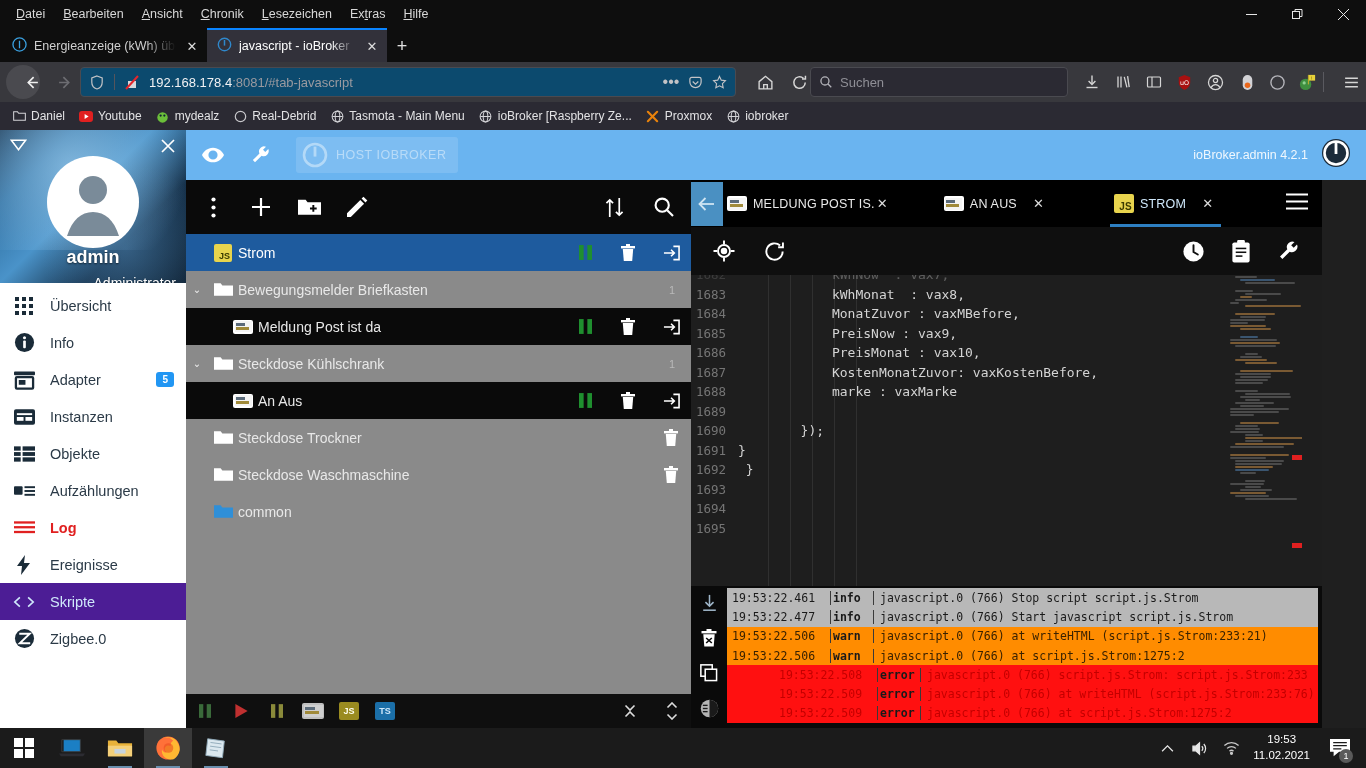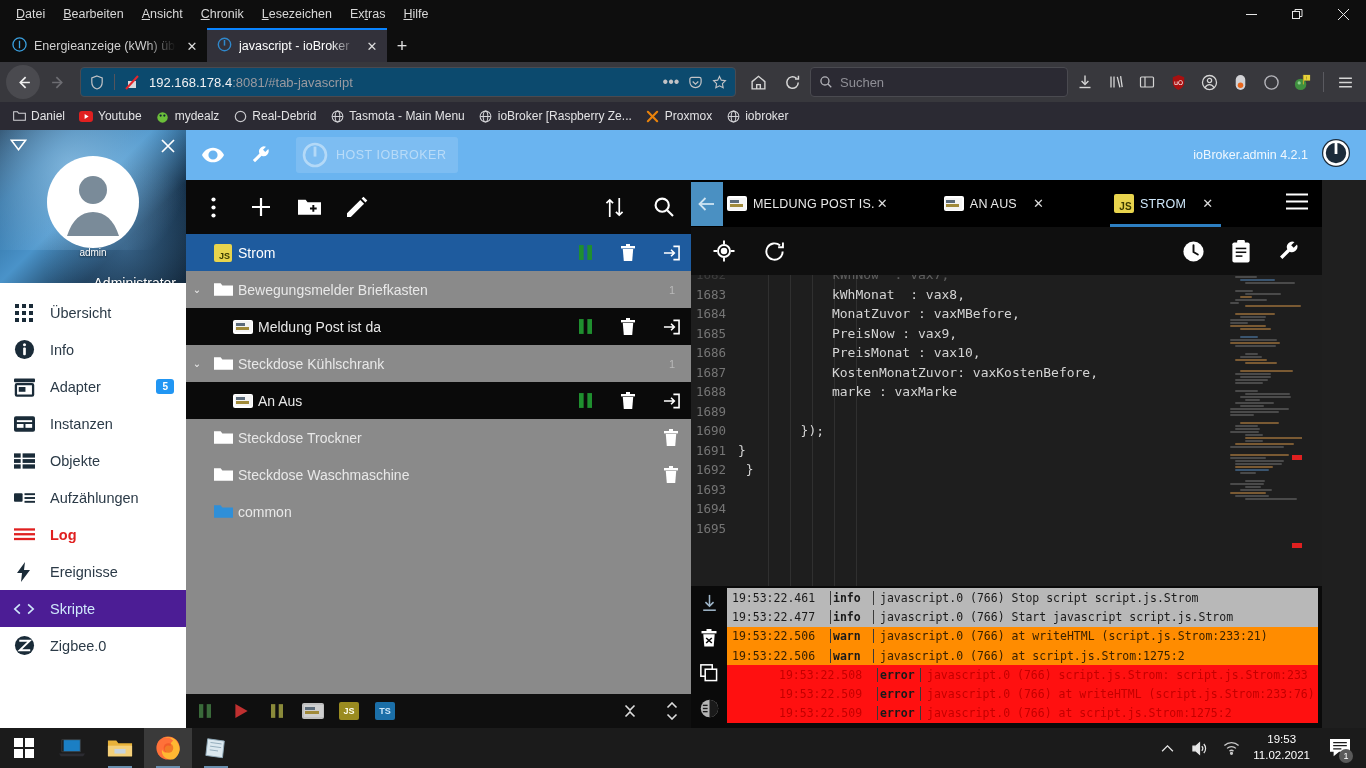--- a/index.html
+++ b/index.html
@@ -38,21 +38,21 @@
      mask-image: linear-gradient(to right, #000 78%, transparent 100%); }
   .ff-tab .tab-close { width: 18px; height: 18px; display: flex; align-items: center; justify-content: center;
      font-size: 13px; color: #ddd; border-radius: 3px; flex: 0 0 auto; }
   .ff-newtab { width: 30px; height: 30px; display: flex; align-items: center; justify-content: center;
      color: #e0e0e0; font-size: 18px; margin-bottom: 1px; }
 
   .ff-navbar {
     height: 40px; background: #38383d; display: flex; align-items: center; gap: 2px; padding: 0 6px;
   }
   .nav-btn { width: 32px; height: 32px; border-radius: 4px; display: flex; align-items: center;
-     justify-content: center; color: #d6d6d6; flex: 0 0 auto; }
+     justify-content: flex-end; color: #d6d6d6; flex: 0 0 auto; }
   .nav-btn.back { width: 34px; height: 34px; border-radius: 50%; background: #4a4a4f; color: #f0f0f0; font-size: 17px; }
   .nav-btn.fwd { color: #6d6d72; font-size: 17px; }
   .urlbar {
     flex: 1; height: 30px; background: #0c4a6e; border: 1px solid #4a4a50; border-radius: 4px;
     display: flex; align-items: center; padding: 0 4px; gap: 5px; margin: 0 4px; min-width: 0;
   }
   .urlbar .ub-ico { width: 24px; height: 24px; display: flex; align-items: center; justify-content: center; color: #c3c3c6; }
   .urlbar .divider { width: 1px; height: 16px; background: #55555c; }
   .urlbar .url-text { flex: 1; font-size: 13px; color: #f1f1f3; white-space: nowrap; overflow: hidden; }
   .urlbar .url-text .dim { color: #9a9aa0; }
@@ -85,26 +85,26 @@
     content: ""; position: absolute; left: -20px; top: -30px; width: 260px; height: 150px;
     background: radial-gradient(circle at 35% 45%, rgba(150,200,235,.75), rgba(40,90,130,0) 62%);
   }
   .drawer-head:after {
     content: ""; position: absolute; right: -40px; bottom: -50px; width: 200px; height: 170px;
     background: radial-gradient(circle at 50% 50%, rgba(90,150,200,.45), rgba(20,45,70,0) 65%);
   }
   .dh-collapse { position: absolute; left: 10px; top: 8px; color: #fff; font-size: 14px; z-index: 3; }
   .dh-close { position: absolute; right: 10px; top: 8px; color: #fff; font-size: 17px; z-index: 3; }
   .dh-avatar { position: absolute; left: 50%; top: 24px; transform: translateX(-50%); z-index: 2; }
-  .dh-user { position: absolute; left: 0; right: 0; top: 117px; text-align: center; color: #fff; font-size: 10px; z-index: 3;
-     text-shadow: 0 1px 2px rgba(0,0,0,.6); }
+  .dh-user { position: absolute; left: 0; right: 0; top: 117px; text-align: center; color: #fff; font-size: 18px; z-index: 3;
+     text-shadow: 0 1px 2px rgba(0,0,0,.6); font-weight: bold; }
   .dh-role { position: absolute; left: 0; right: 0; top: 285px; text-align: right; padding-right: 10px;
      color: #fff; font-size: 14px; z-index: 3; text-shadow: 0 1px 2px rgba(0,0,0,.6); }
 
-  .drawer-list { padding-top: 11px; }
+  .drawer-list { padding-top: 4px; }
   .dl-item { height: 37px; display: flex; align-items: center; gap: 14px; padding: 0 12px; color: #2b3a47; font-size: 14.5px; }
   .dl-item .dli { width: 24px; height: 24px; display: flex; align-items: center; justify-content: center; flex: 0 0 auto; color: #1a2b38; }
   .dl-item.selected { background: #4c1d95; color: #cfe8fb; }
   .dl-item.selected .dli { color: #cfe8fb; }
   .dl-item.log { color: #e02020; font-weight: bold; }
   .dl-item.log .dli { color: #e02020; }
   .dl-badge { margin-left: auto; background: #2196f3; color: #fff; font-size: 10px; border-radius: 3px;
      padding: 2px 6px; font-weight: bold; }
 
   

